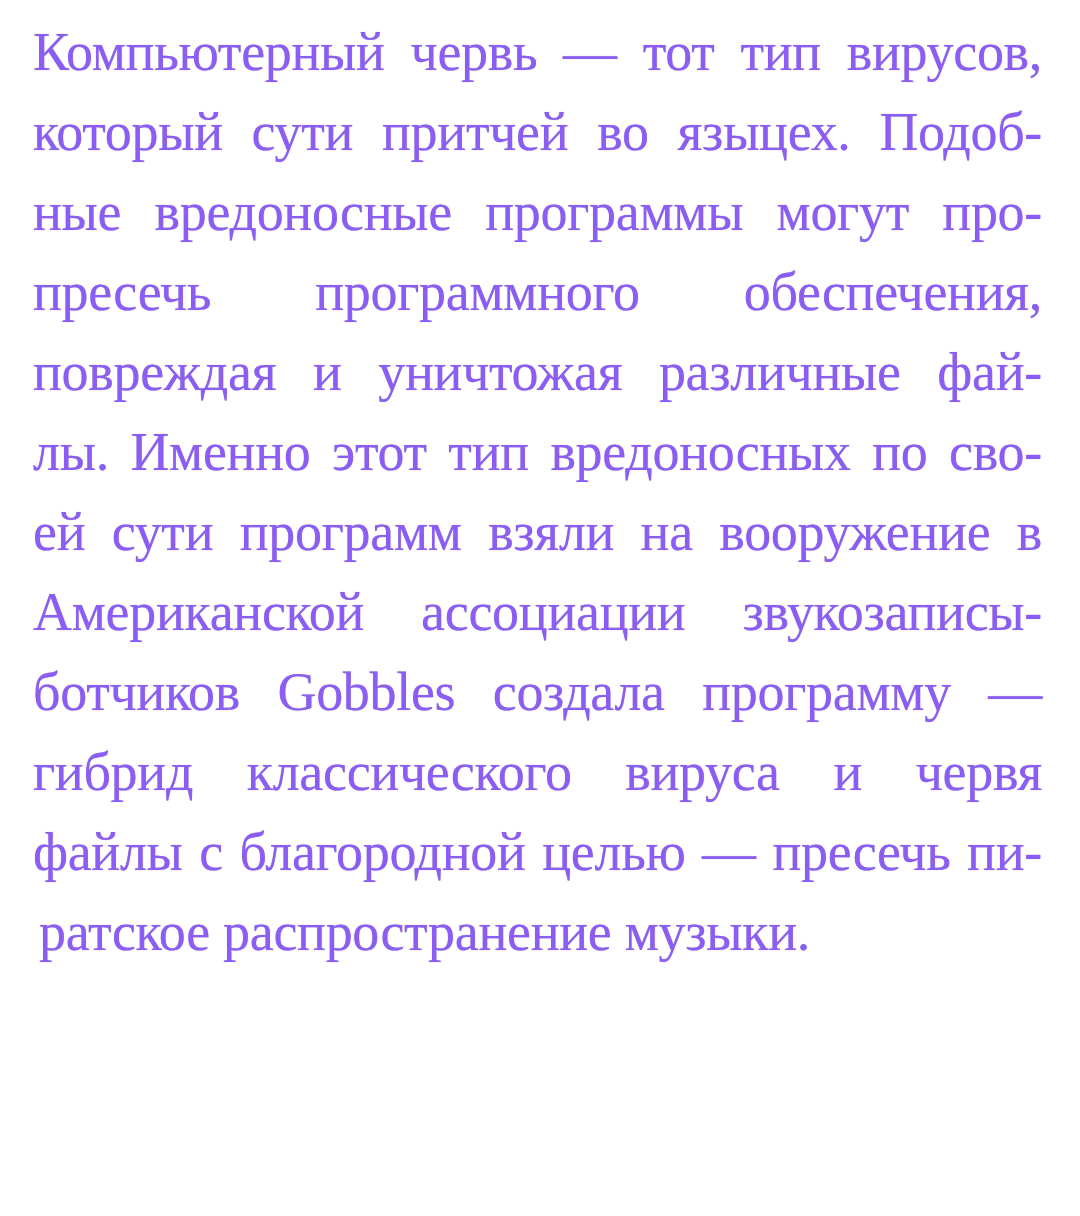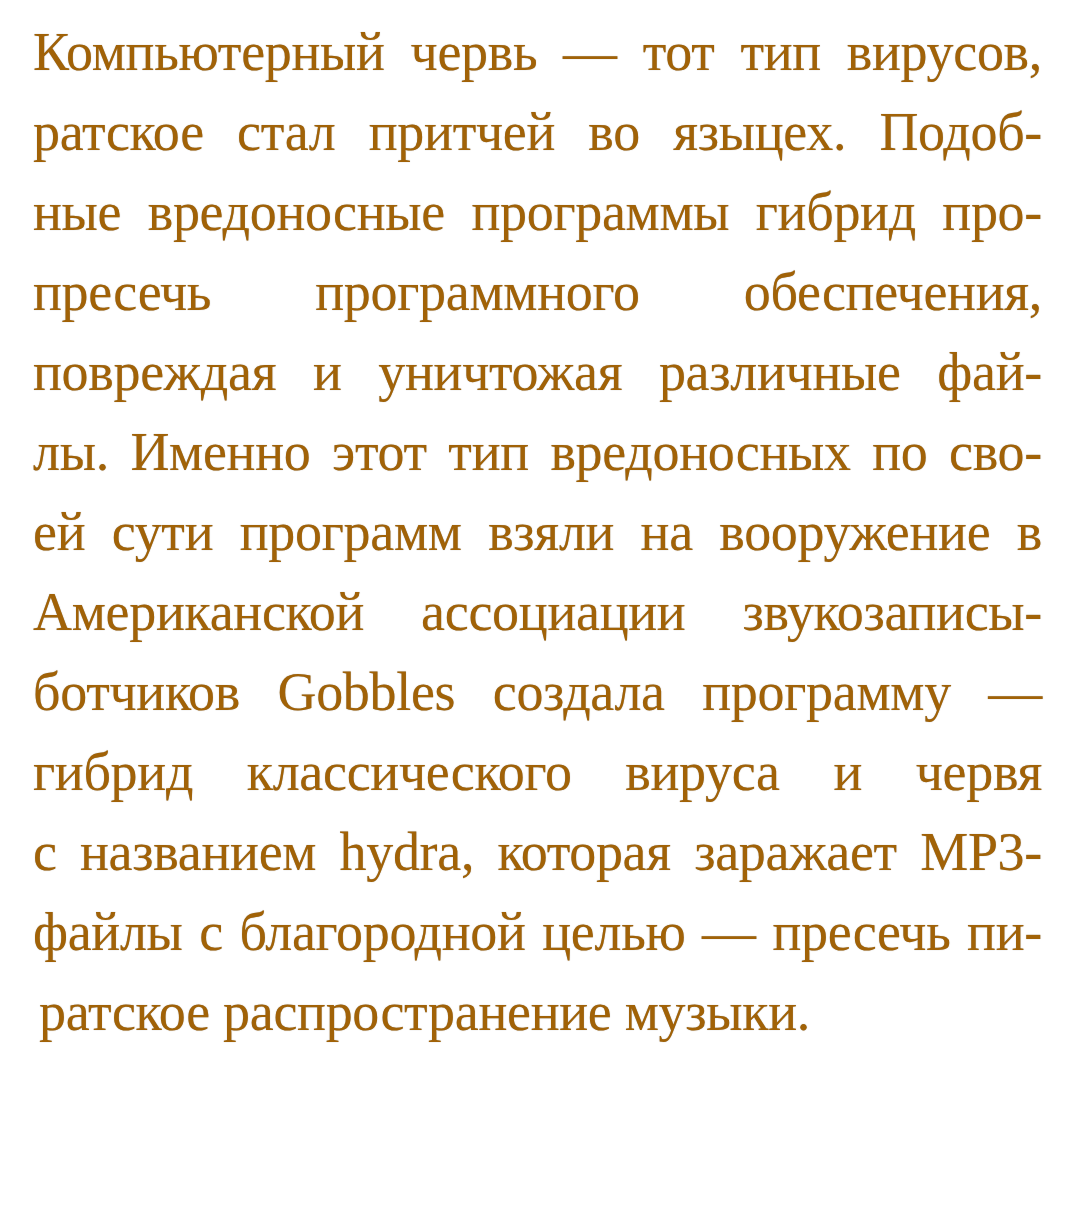--- a/index.html
+++ b/index.html
@@ -16,44 +16,43 @@
     box-sizing: border-box;
     padding: 12px 38px 0 33px;
   }
   .paragraph {
     width: 100%;
   }
   .line {
     font-family: "Liberation Serif", "DejaVu Serif", serif;
     font-size: 54px;
     line-height: 80px;
-    color: #a16207;
+    color: #8b5cf6;
     letter-spacing: -0.3px;
     white-space: normal;
     text-align: justify;
     text-align-last: justify;
     text-shadow: 0 0 1px rgba(60,60,60,0.45);
   }
   .line.last {
     text-align-last: left;
     margin-left: 6px;
   }
 </style>
 </head>
 <body>
 
 <div class="page">
   <div class="paragraph">
     <div class="line">Компьютерный червь — тот тип вирусов,</div>
-    <div class="line">ратское стал притчей во языцех. Подоб-</div>
-    <div class="line">ные вредоносные программы гибрид про-</div>
+    <div class="line">который сути притчей во языцех. Подоб-</div>
+    <div class="line">ные вредоносные программы могут про-</div>
     <div class="line">пресечь программного обеспечения,</div>
     <div class="line">повреждая и уничтожая различные фай-</div>
     <div class="line">лы. Именно этот тип вредоносных по сво-</div>
     <div class="line">ей сути программ взяли на вооружение в</div>
     <div class="line">Американской ассоциации звукозаписы-</div>
     <div class="line">ботчиков Gobbles создала программу —</div>
     <div class="line">гибрид классического вируса и червя</div>
-    <div class="line">с названием hydra, которая заражает MP3-</div>
     <div class="line">файлы с благородной целью — пресечь пи-</div>
     <div class="line last">ратское распространение музыки.</div>
   </div>
 </div>
 
 </body></html>

